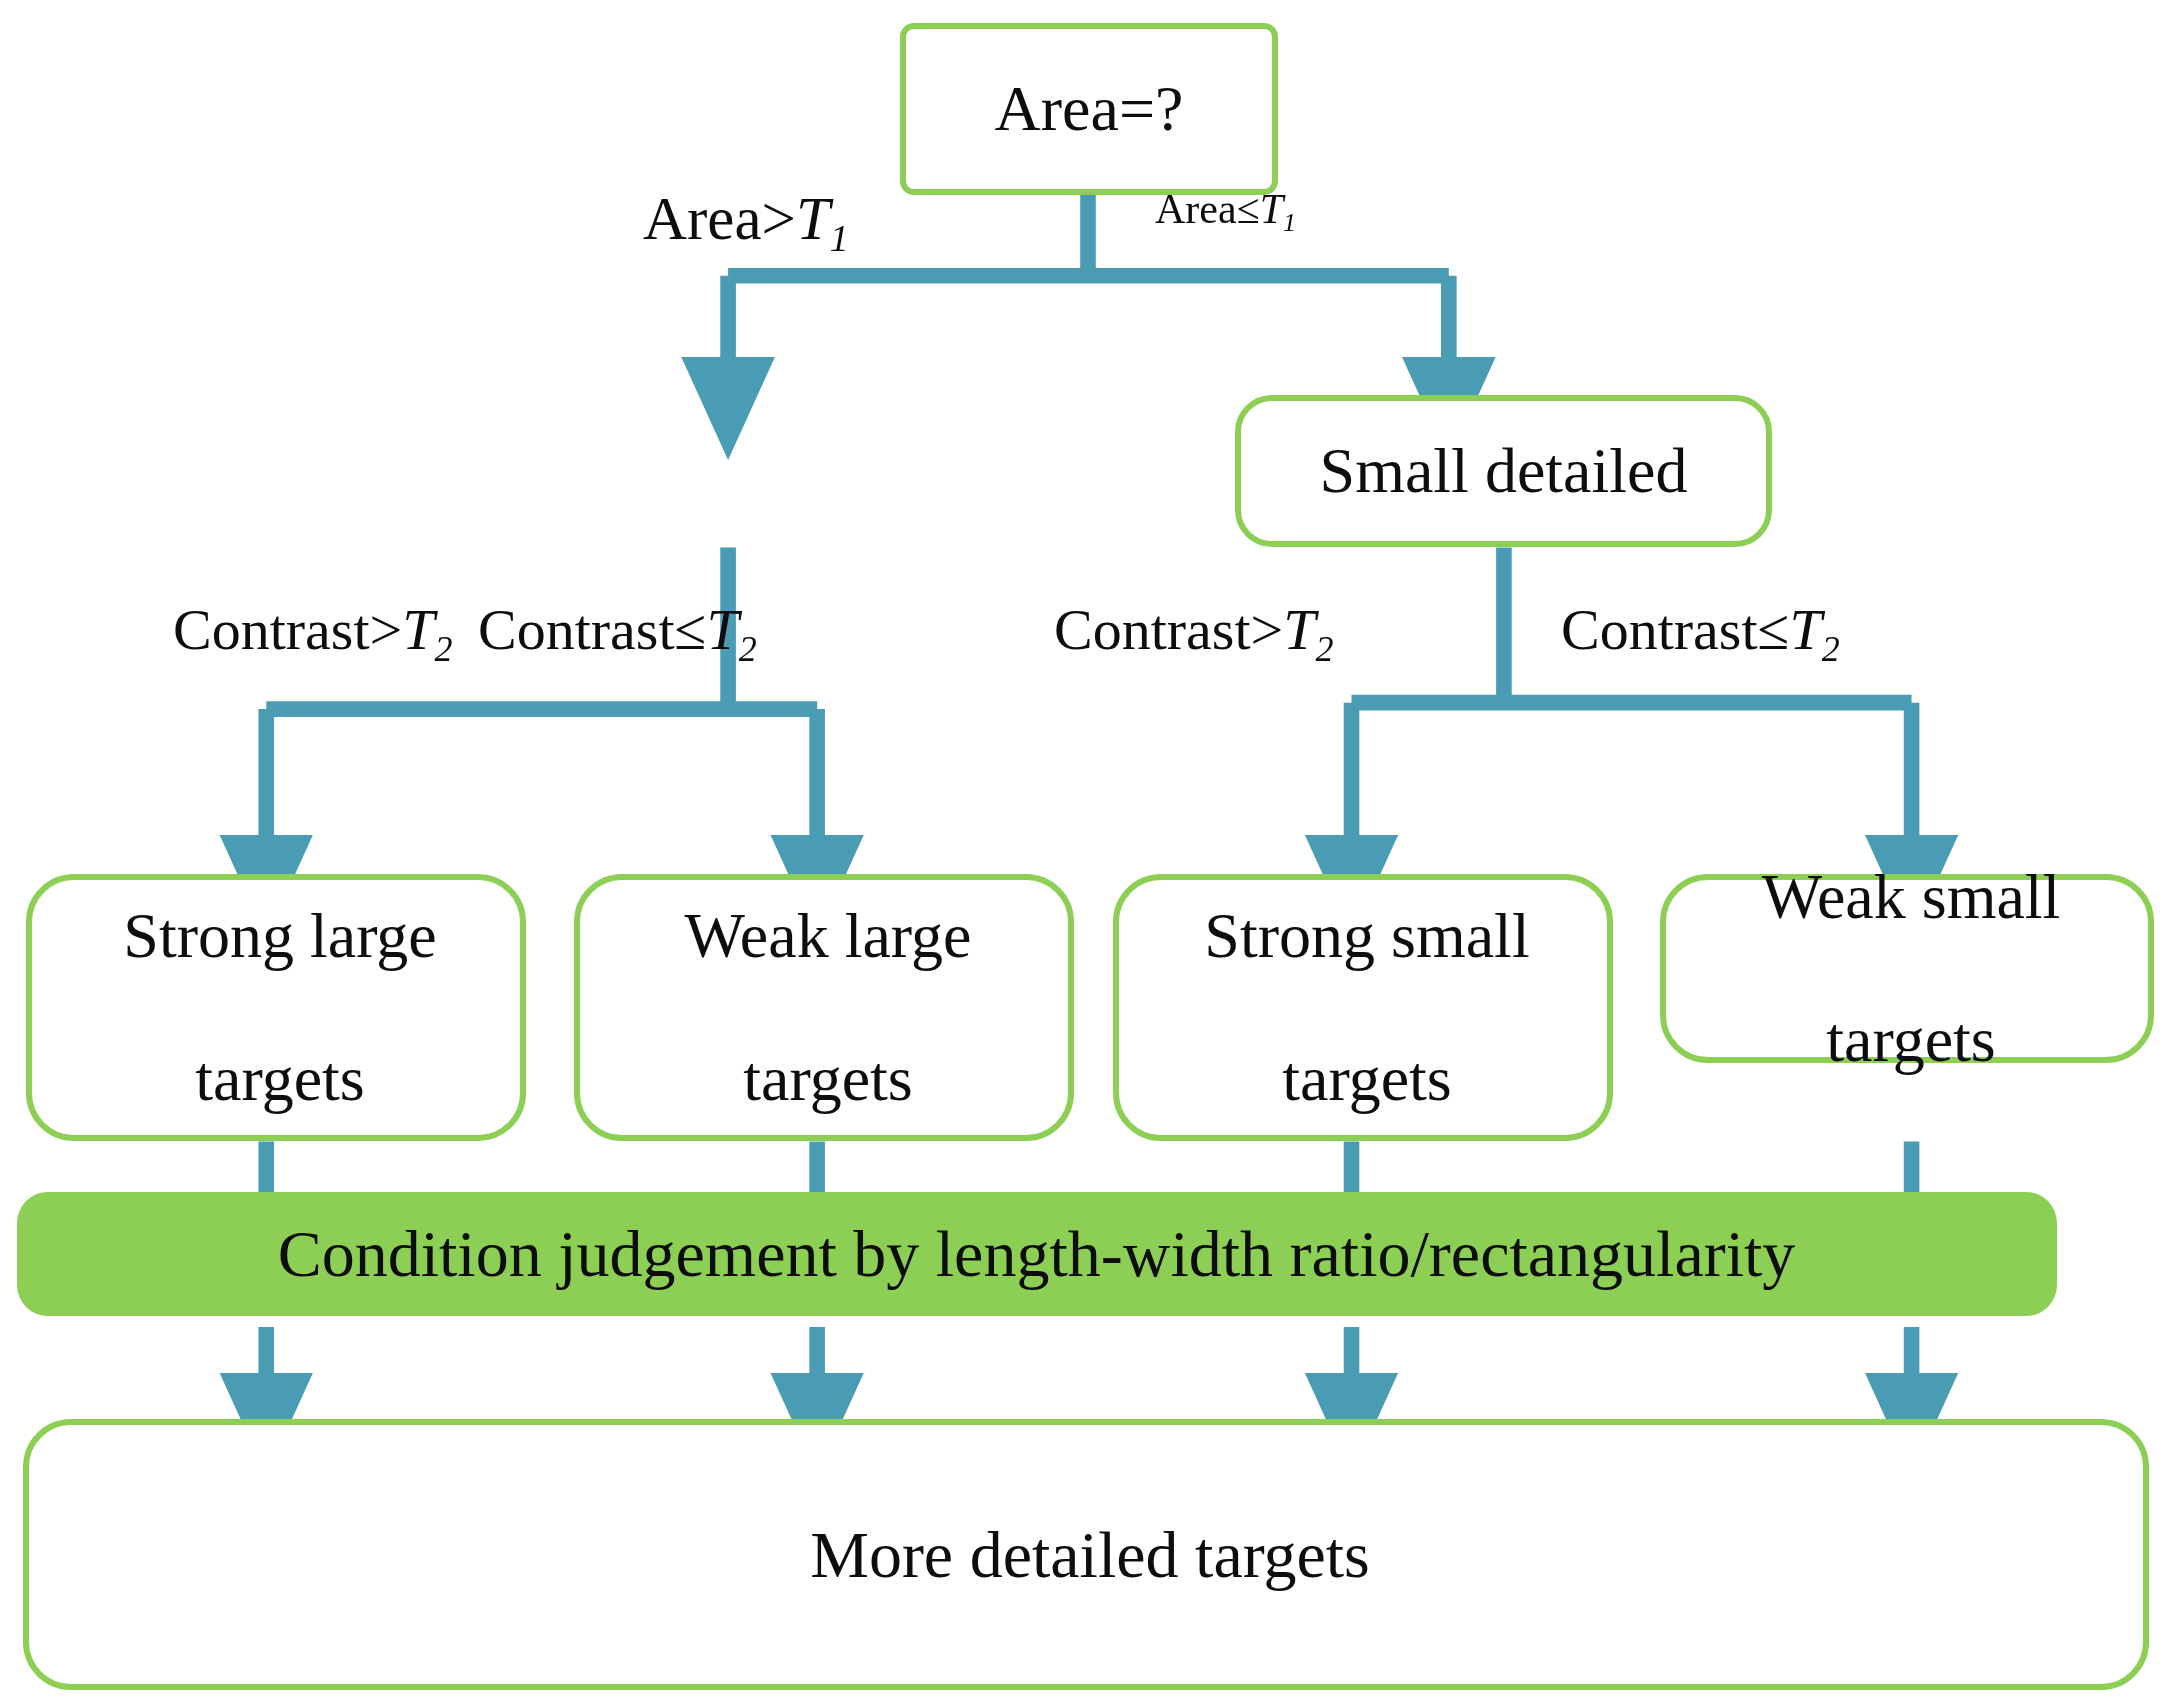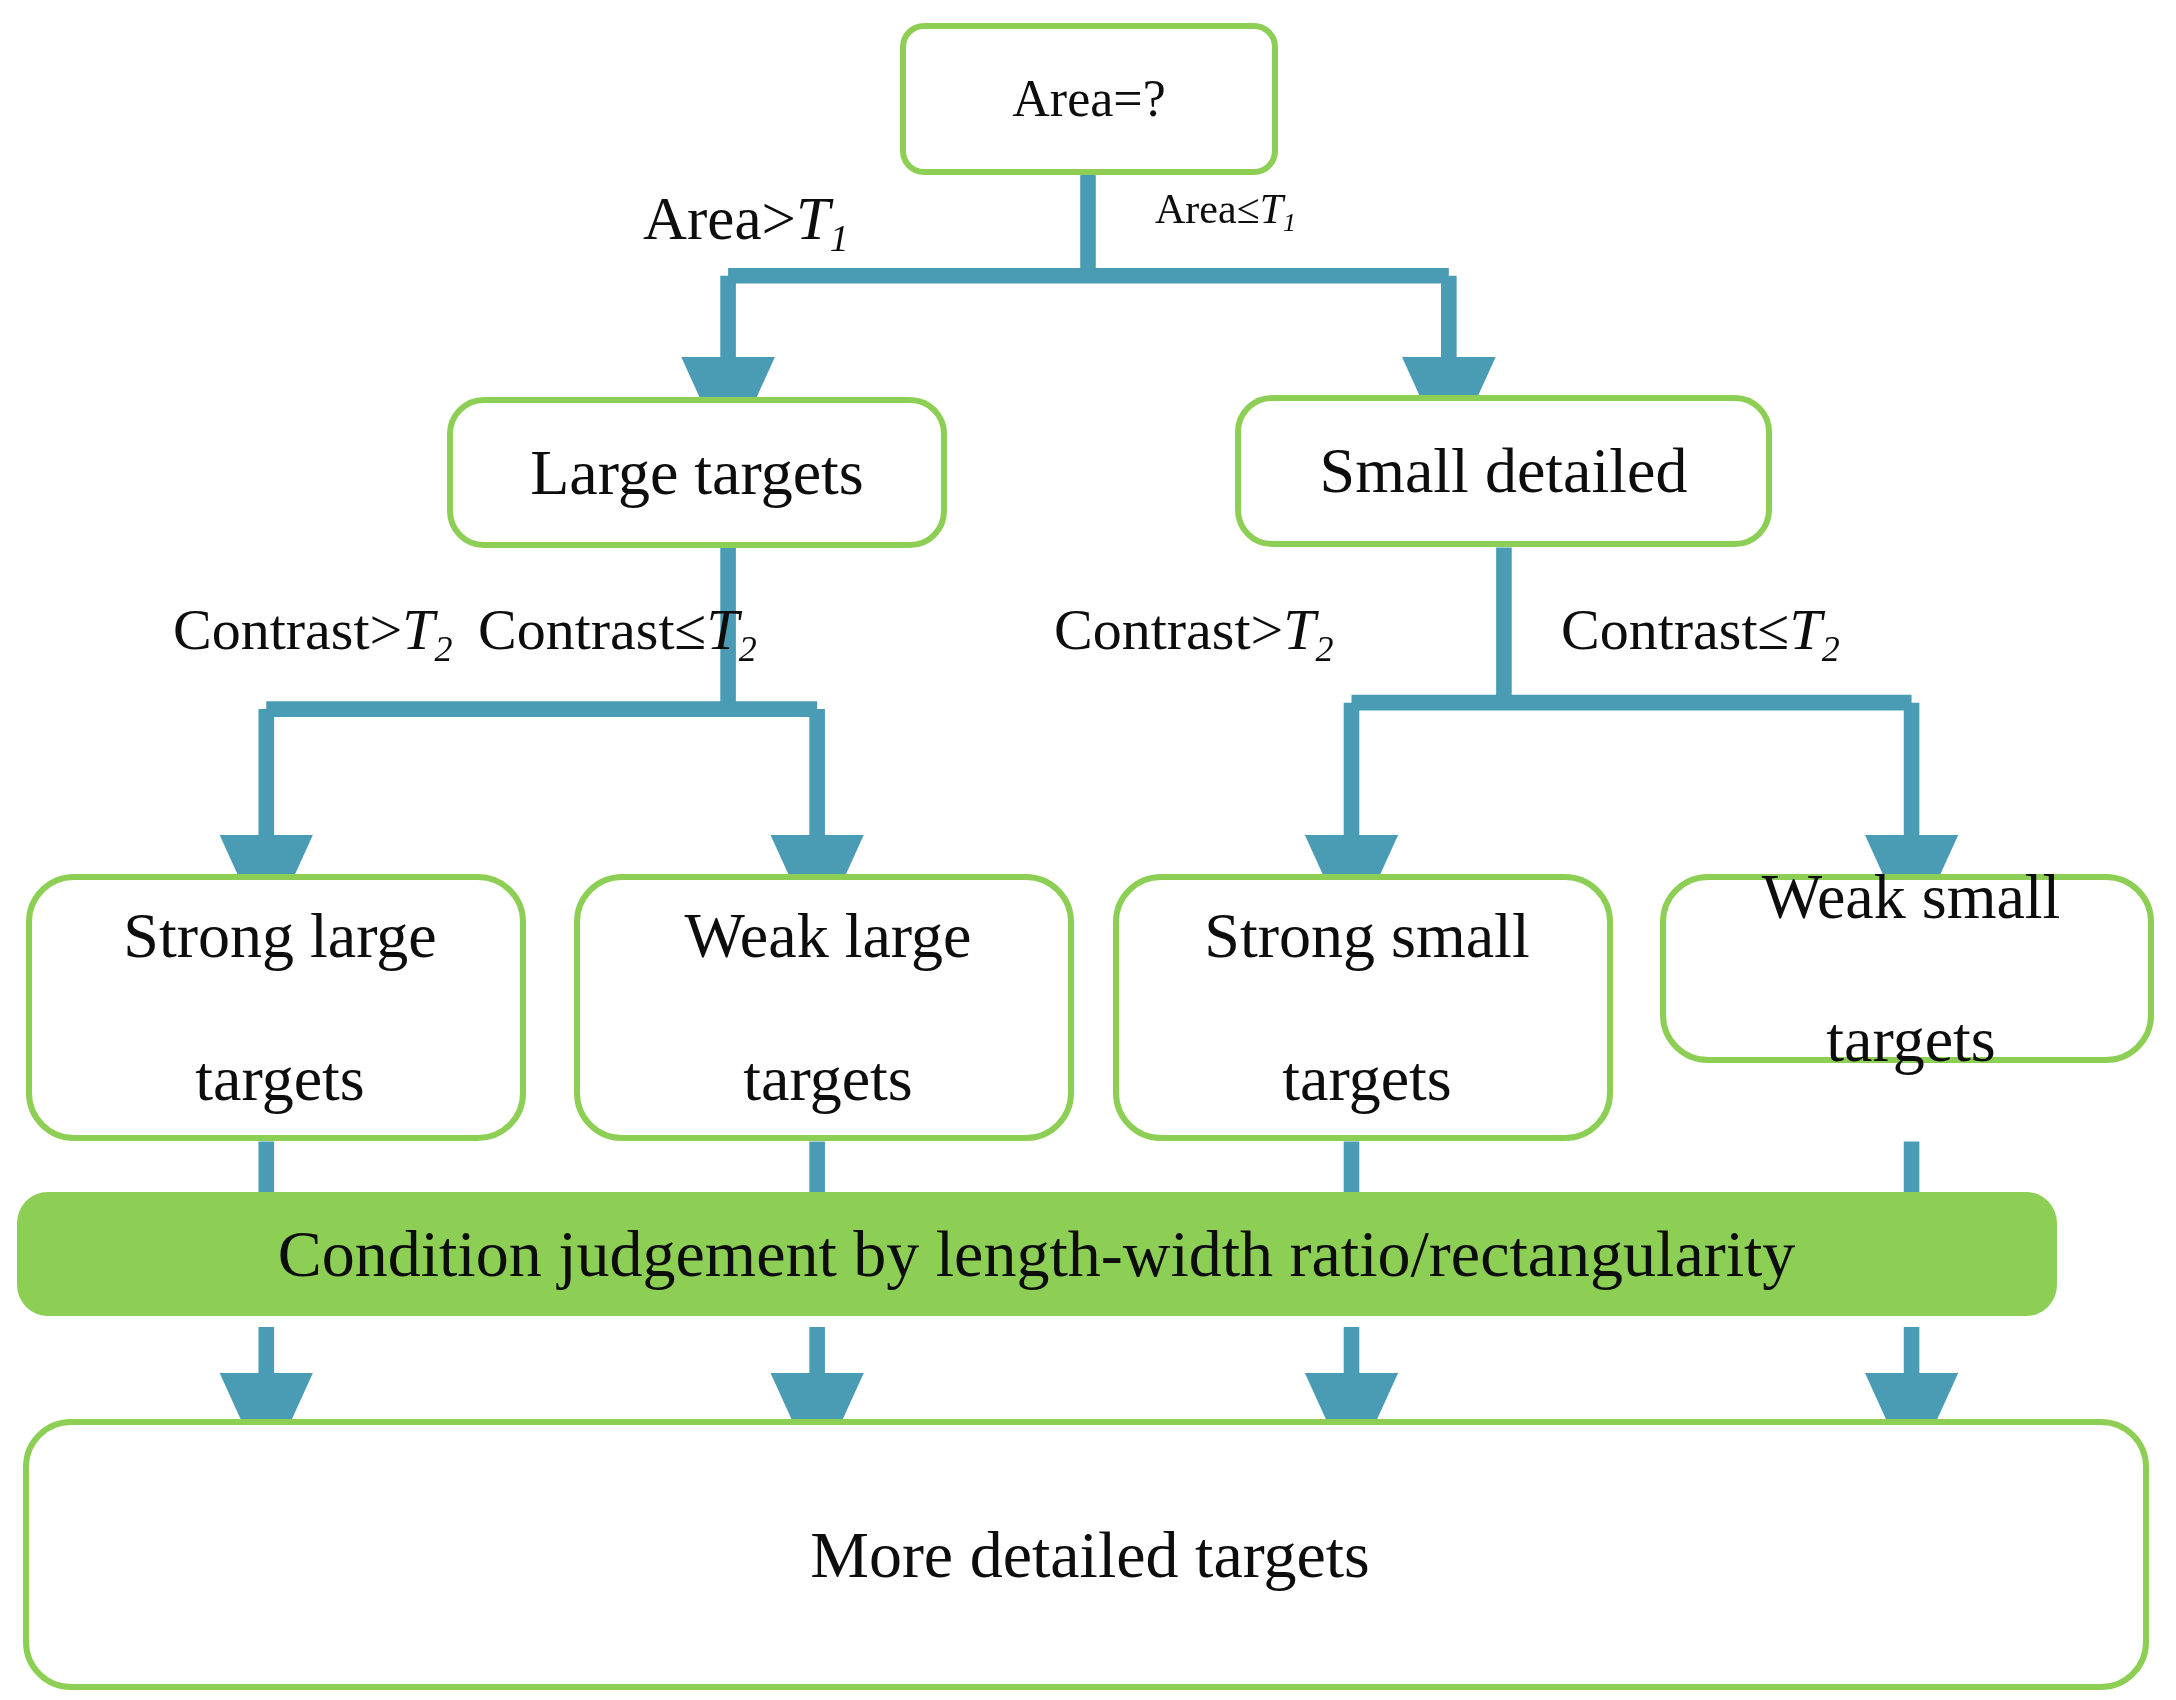--- a/index.html
+++ b/index.html
@@ -65,34 +65,31 @@
     </g>
 
     <g>
       <path d="M290,1445 L290,1498" stroke="#4A9CB5" stroke-width="17" fill="none" marker-end="url(#ar)"></path>
       <path d="M890,1445 L890,1498" stroke="#4A9CB5" stroke-width="17" fill="none" marker-end="url(#ar)"></path>
       <path d="M1472,1445 L1472,1498" stroke="#4A9CB5" stroke-width="17" fill="none" marker-end="url(#ar)"></path>
       <path d="M2082,1445 L2082,1498" stroke="#4A9CB5" stroke-width="17" fill="none" marker-end="url(#ar)"></path>
     </g>
   </svg>
 
-  <div class="node r-sm" style="left:900px;top:23px;width:378px;height:152px;font-size:52px;">
+  <div class="node r-sm" style="left:900px;top:23px;width:378px;height:172px;font-size:64px;border-radius:14px;">
     <span>Area=?</span>
   </div>
 
   <div class="elabel" style="left:643px;top:188px;font-size:61px;">
     <span>Area&gt;</span><span class="it">T</span><span class="sub">1</span>
   </div>
   <div class="elabel" style="left:1155px;top:188px;font-size:42px;">
     <span>Area≤</span><span class="it">T</span><span class="sub">1</span>
   </div>
 
-  <div class="node r-md" style="left:447px;top:397px;width:500px;height:151px;font-size:64px;">
-    <span>Large targets</span>
-  </div>
   <div class="node r-md" style="left:1235px;top:395px;width:537px;height:152px;font-size:64px;">
     <span>Small detailed</span>
   </div>
 
   <div class="elabel" style="left:173px;top:601px;font-size:58px;">
     <span>Contrast&gt;</span><span class="it">T</span><span class="sub">2</span>
   </div>
   <div class="elabel" style="left:478px;top:601px;font-size:58px;">
     <span>Contrast≤</span><span class="it">T</span><span class="sub">2</span>
   </div>

